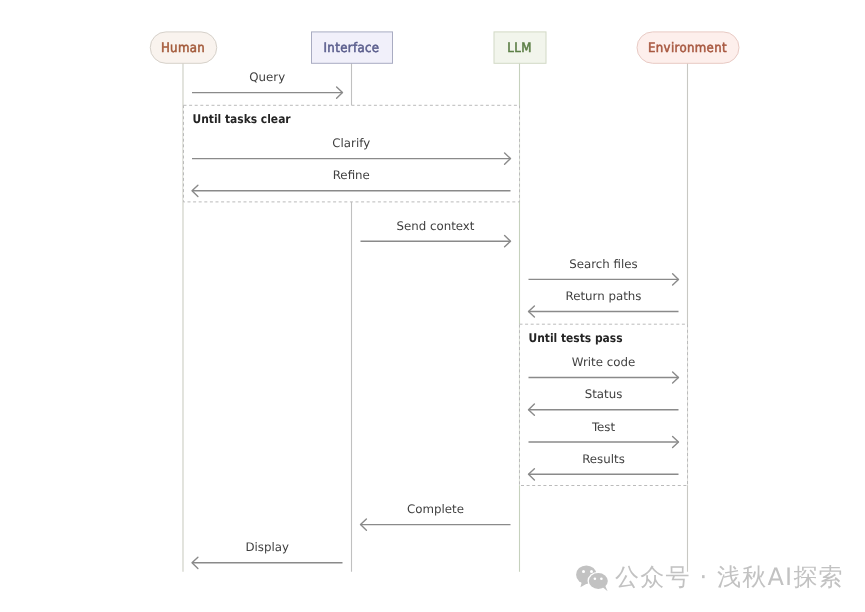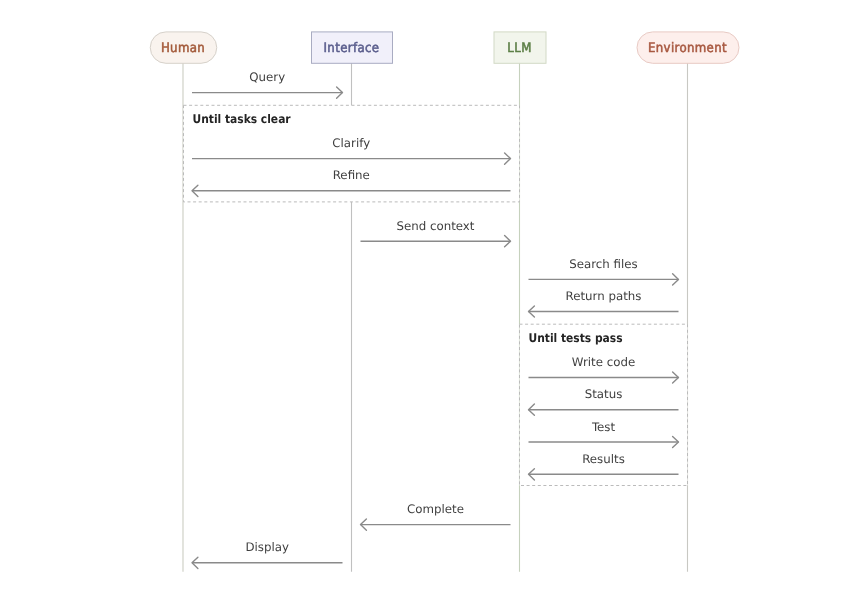--- a/index.html
+++ b/index.html
@@ -129,13 +129,27 @@
         <rect x="494" y="31.9" width="52" height="31.4" rx="0" ry="0" fill="#f2f5ec" stroke="#d2d9c6" stroke-width="1"></rect>
         <text class="part-label" text-anchor="middle" x="519.5" y="51.49999999999999" fill="#5c7f46" stroke="#5c7f46">LLM</text>
       </g>
       <g>
         <rect x="637" y="31.9" width="102" height="31.4" rx="15.7" ry="15.7" fill="#fdefec" stroke="#e8cac4" stroke-width="1"></rect>
         <text class="part-label" text-anchor="middle" x="687.5" y="51.49999999999999" fill="#a85840" stroke="#a85840">Environment</text>
       </g>
     </g>
   </svg>
 
+  <div id="watermark">
+    <svg id="wechat-icon" width="33" height="28" viewBox="0 0 33 28">
+      <ellipse cx="10.3" cy="9.7" rx="10.2" ry="9.3" fill="#c2c2c2"></ellipse>
+      <path d="M 6.0 16.2 L 4.4 22.3 L 11.0 18.4 Z" fill="#c2c2c2"></path>
+      <ellipse cx="22.3" cy="16.0" rx="10.8" ry="9.3" fill="#ffffff"></ellipse>
+      <ellipse cx="22.3" cy="16.0" rx="9.5" ry="7.9" fill="#c2c2c2"></ellipse>
+      <path d="M 25.8 21.6 L 31.6 26.3 L 28.8 19.8 Z" fill="#c2c2c2"></path>
+      <circle cx="7.5" cy="6.5" r="1.5" fill="#ffffff"></circle>
+      <circle cx="15.5" cy="6.5" r="1.5" fill="#ffffff"></circle>
+      <circle cx="18.9" cy="13.8" r="1.3" fill="#ffffff"></circle>
+      <circle cx="25.4" cy="13.8" r="1.3" fill="#ffffff"></circle>
+    </svg>
+    <span class="wm-text" style="color: rgb(194, 194, 194);">公众号 · 浅秋AI探索</span>
+  </div>
 </div>
 
 </body></html>

